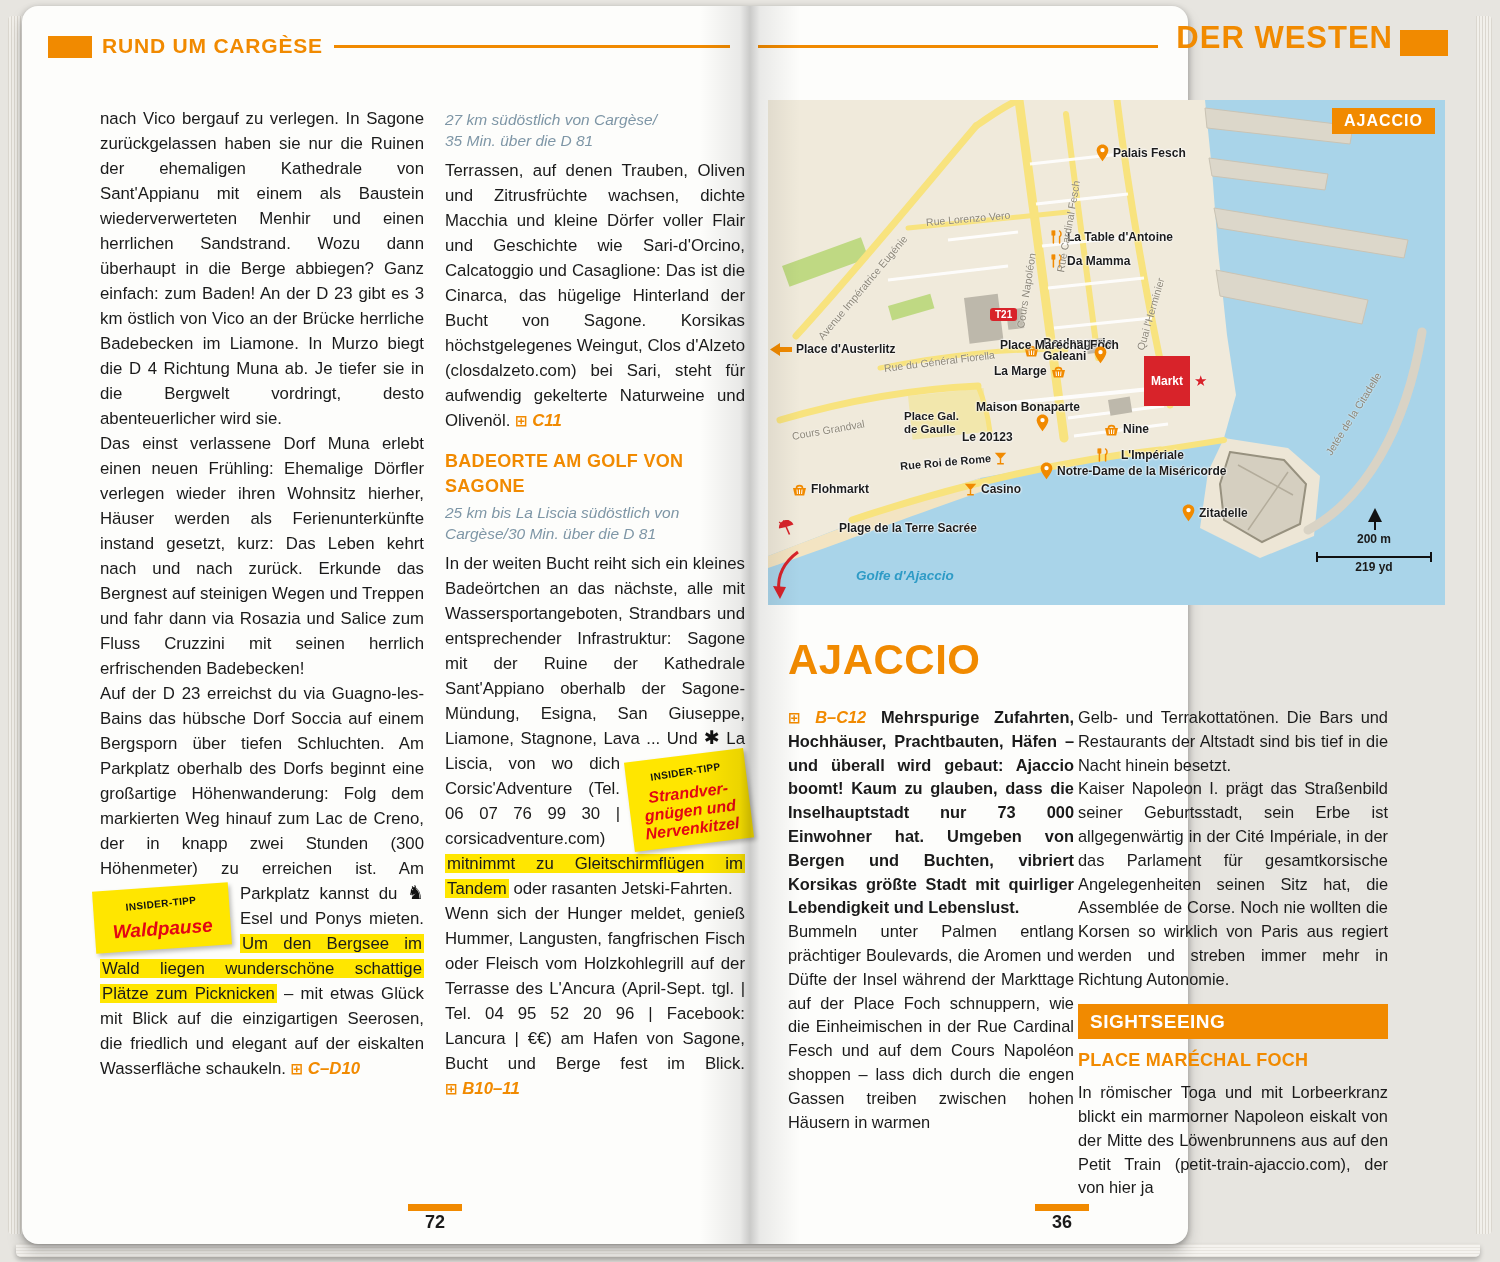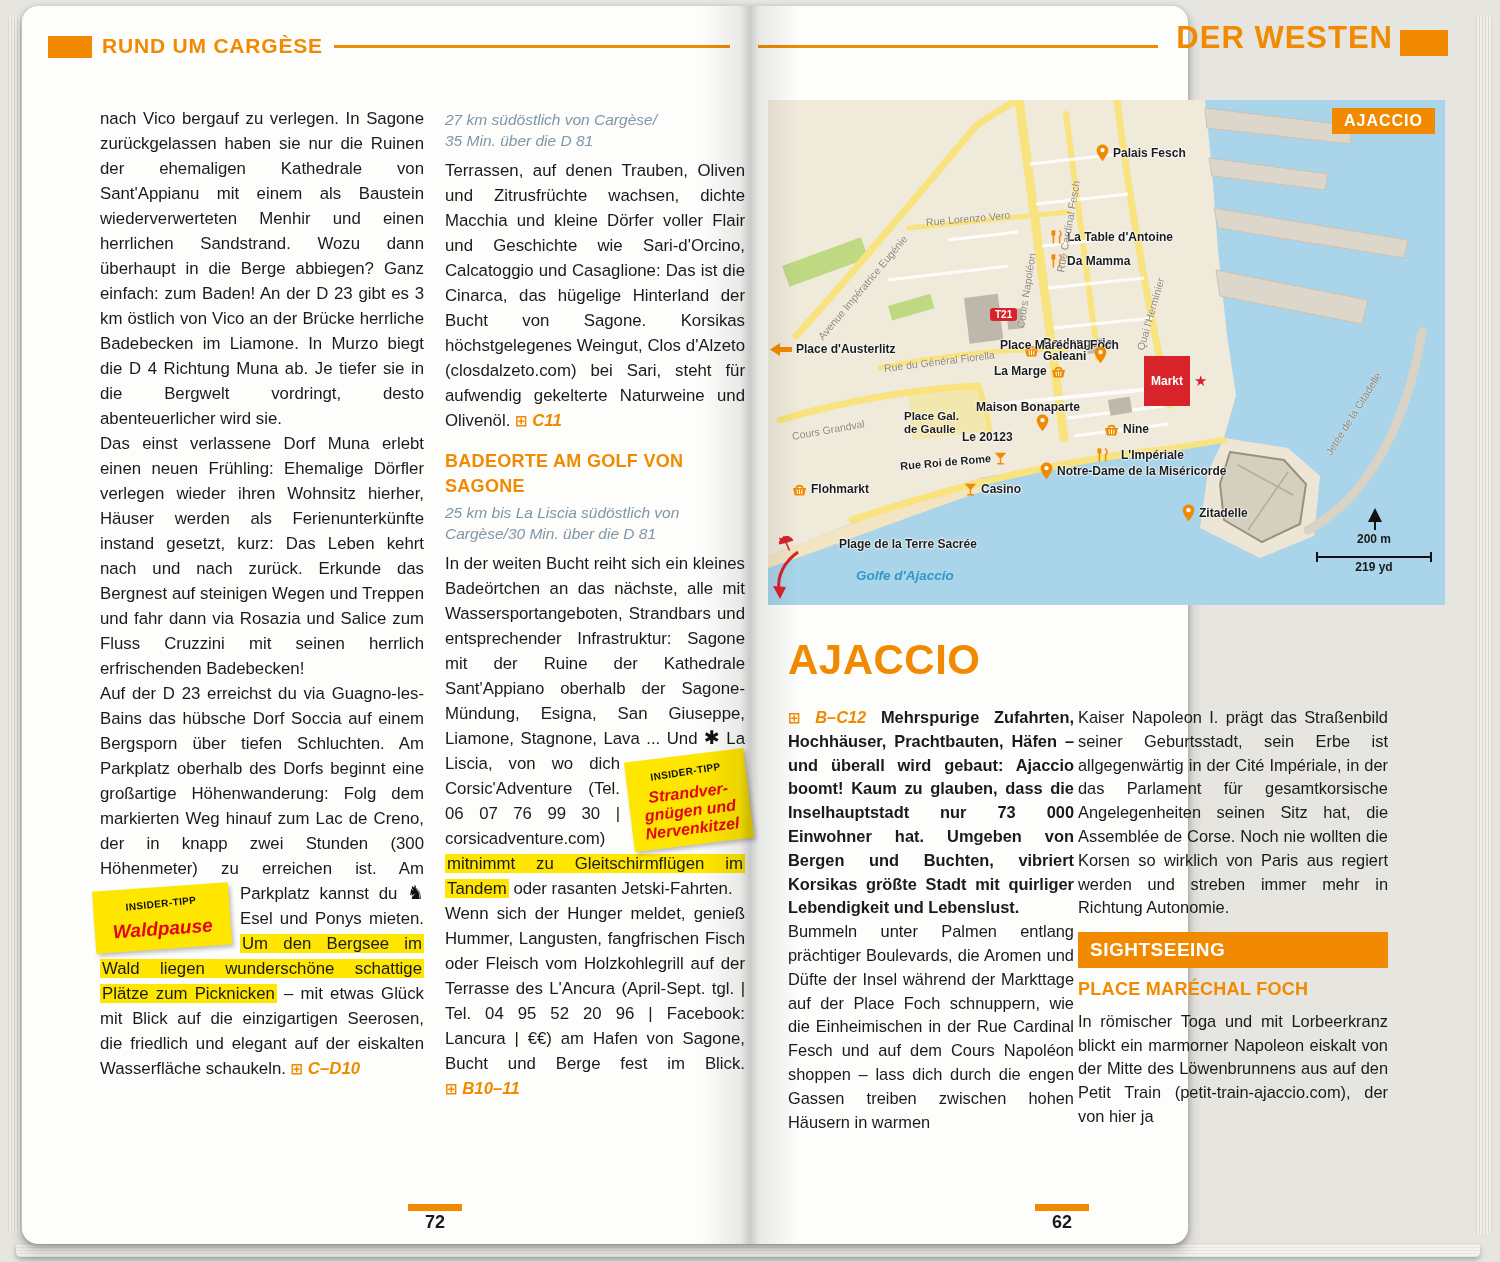--- a/index.html
+++ b/index.html
@@ -335,21 +335,21 @@
           <path d="M5,6.5 L5.4,11 M7.5,6.5 V11 M10,6.5 L9.6,11" stroke="#FFF" stroke-width="1"></path>
         </svg>
       <span class="plabel">Flohmarkt</span>
     </div>
     <div class="poi" style="left:2px;top:242px;">
       <svg width="22" height="13" viewBox="0 0 22 13">
           <path d="M0,6.5 L10,0 V4 H22 V9 H10 V13 Z" fill="#F18A00"></path>
         </svg>
       <span class="plabel">Place d'Austerlitz</span>
     </div>
-    <div class="poi" style="left:10px;top:436px;gap:44px;">
+    <div class="poi" style="left:10px;top:420px;gap:44px;">
       <svg width="17" height="15" viewBox="0 0 17 15">
           <path d="M1,8.5 A7.6,7.6 0 0 1 15.5,4.5 L8.2,7 Z" fill="#D8232A"></path>
           <path d="M8.2,7 L11.5,14.5" stroke="#D8232A" stroke-width="1.6"></path>
           <path d="M3.5,4 L1.2,2 M6.5,2.6 L5.4,0.4 M10.2,2.2 L10,0" stroke="#D8232A" stroke-width="1.3"></path>
         </svg>
       <span class="plabel">Plage de la Terre Sacrée</span>
     </div>
     <div class="poi" style="left:132px;top:356px;transform:rotate(-5deg);">
       <span class="plabel" style="font-size:11px;">Rue Roi de Rome</span>
     </div>
@@ -388,23 +388,24 @@
 
   <div class="col colC">
     <p class="body">
       <span class="mapref"><span class="mr-ic">⊞</span> <span>B–C12</span></span>
       <span class="bold">Mehrspurige Zufahrten, Hochhäuser, Prachtbauten, Häfen – und überall wird gebaut: Ajaccio boomt! Kaum zu glauben, dass die Inselhauptstadt nur 73 000 Einwohner hat. Umgeben von Bergen und Buchten, vibriert Korsikas größte Stadt mit quirliger Lebendigkeit und Lebenslust.</span>
     </p>
     <p class="body"><span>Bummeln unter Palmen entlang prächtiger Boulevards, die Aromen und Düfte der Insel während der Markttage auf der Place Foch schnuppern, wie die Einheimischen in der Rue Cardinal Fesch und auf dem Cours Napoléon shoppen – lass dich durch die engen Gassen treiben zwischen hohen Häusern in warmen</span></p>
   </div>
 
   <div class="col colD">
+    <p class="body"><span>Gelb- und Terrakottatönen. Die Bars und Restaurants der Altstadt sind bis tief in die Nacht hinein besetzt.</span></p>
     <p class="body"><span>Kaiser Napoleon I. prägt das Straßenbild seiner Geburtsstadt, sein Erbe ist allgegenwärtig in der Cité Impériale, in der das Parlament für gesamtkorsische Angelegenheiten seinen Sitz hat, die Assemblée de Corse. Noch nie wollten die Korsen so wirklich von Paris aus regiert werden und streben immer mehr in Richtung Autonomie.</span></p>
     <div class="banner">SIGHTSEEING</div>
     <div class="poi-title">PLACE MARÉCHAL FOCH</div>
     <p class="body"><span>In römischer Toga und mit Lorbeerkranz blickt ein marmorner Napoleon eiskalt von der Mitte des Löwenbrunnens aus auf den Petit Train (petit-train-ajaccio.com), der von hier ja</span></p>
   </div>
 
   <div class="abs accent-bg foot-bar" style="left:1013px;"></div>
-  <div class="abs foot-num" style="left:1003px;">62</div>
+  <div class="abs foot-num" style="left:1003px;">36</div>
 
   <div class="spine"></div>
 </div>
 
 </body></html>

